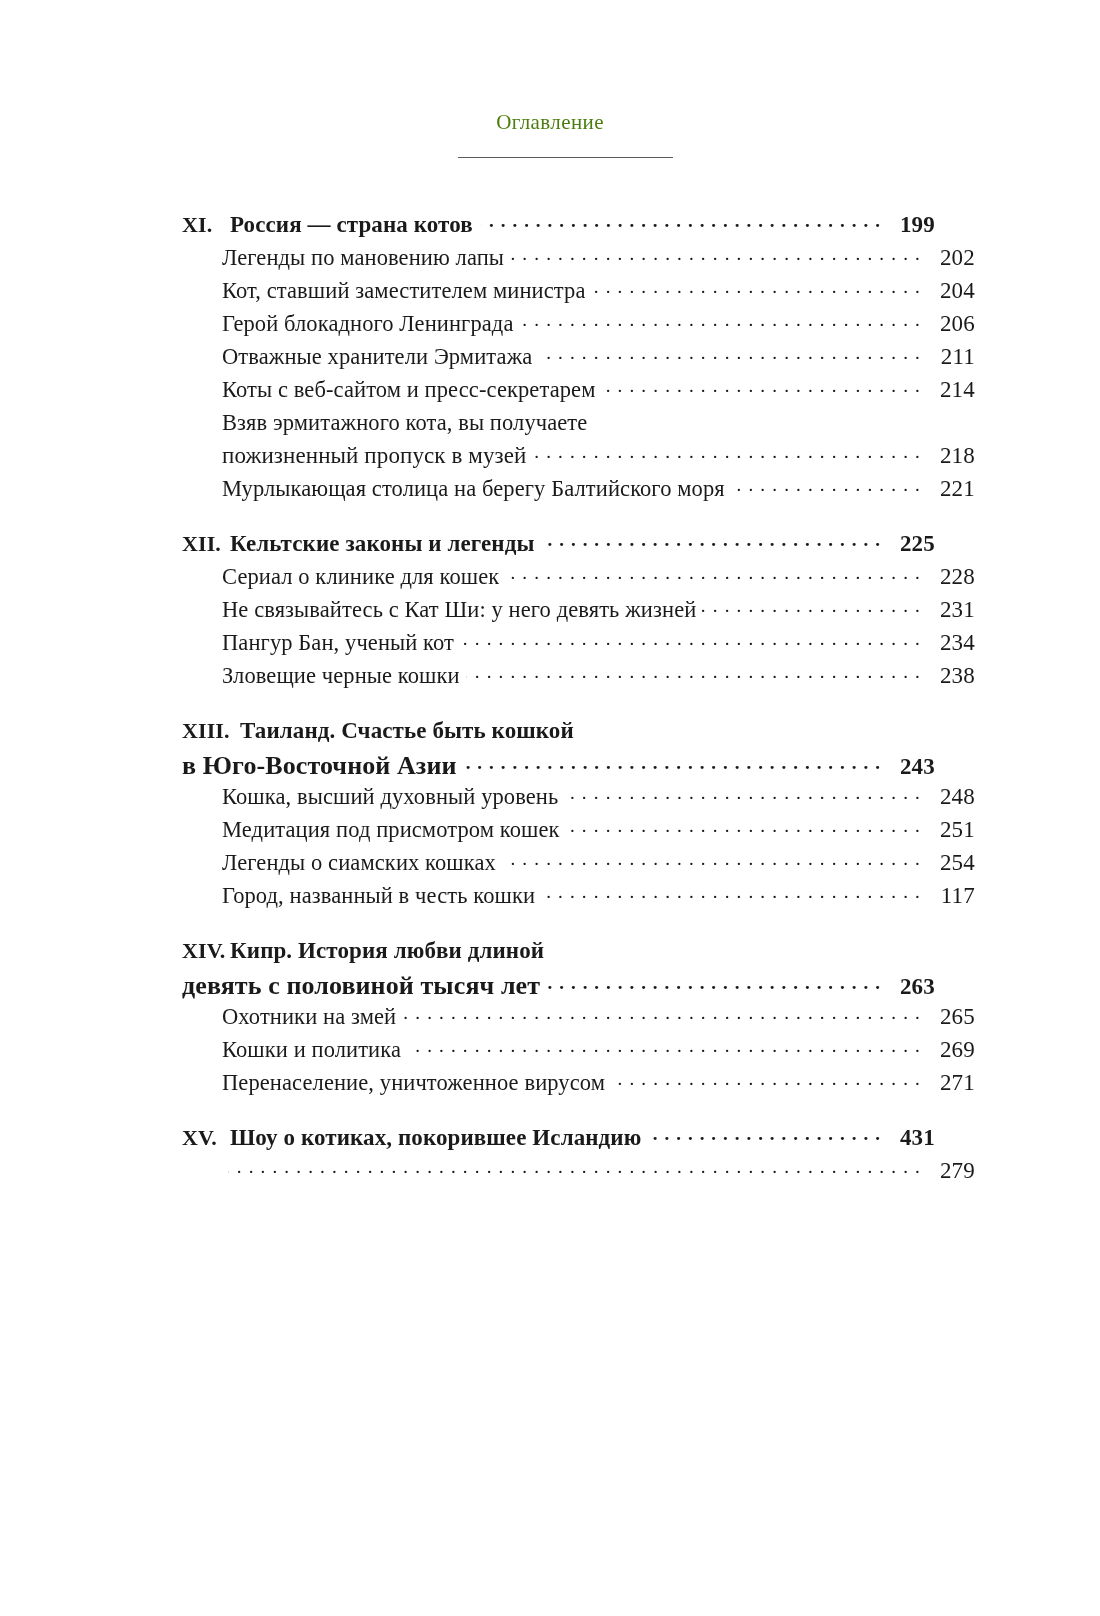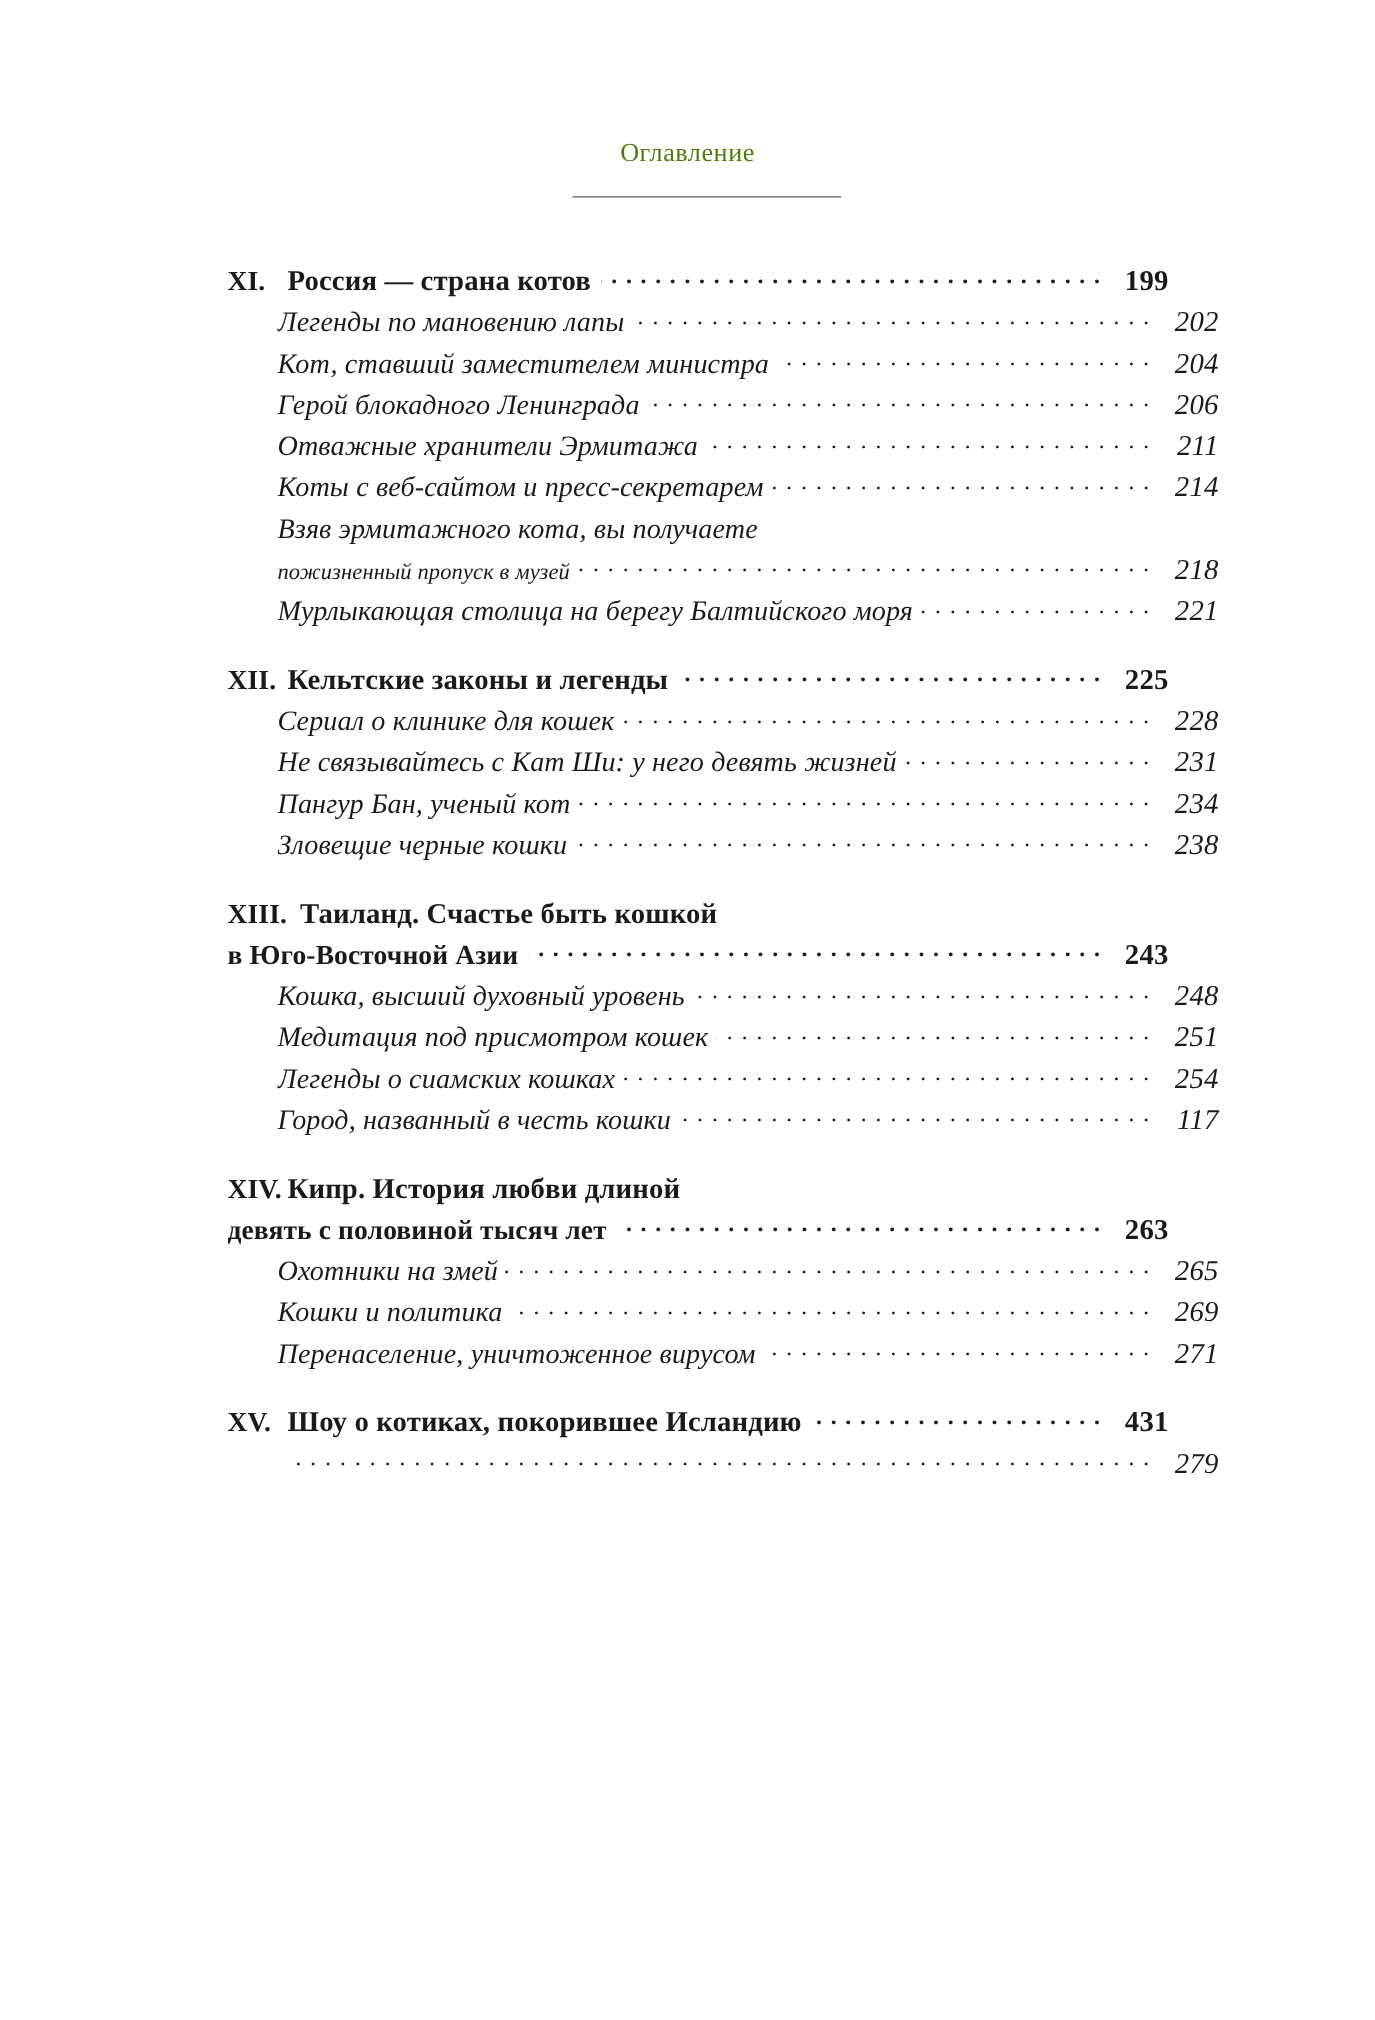--- a/index.html
+++ b/index.html
@@ -129,42 +129,41 @@
     margin-left: 8px;
   }
 
   .chapter .leader::before {
     letter-spacing: 1.1px;
     font-size: 19px;
   }
 
   
   .chapter-cont .label {
-    font-size: 22px;
+    font-size: 26px;
     font-weight: 700;
   }
 
   
   .section {
     padding-left: 40px;
-    font-style: italic;
   }
 
   .section .label {
     font-size: 22.5px;
     font-weight: 400;
     letter-spacing: 0.1px;
   }
 
   .section .pageno {
     font-weight: 400;
   }
 
   .section-cont .label {
-    font-size: 18px;
+    font-size: 23px;
     font-weight: 400;
   }
 </style>
 </head>
 <body>
 
 <div class="page">
 
   <div class="running-head">Оглавление</div>
 

